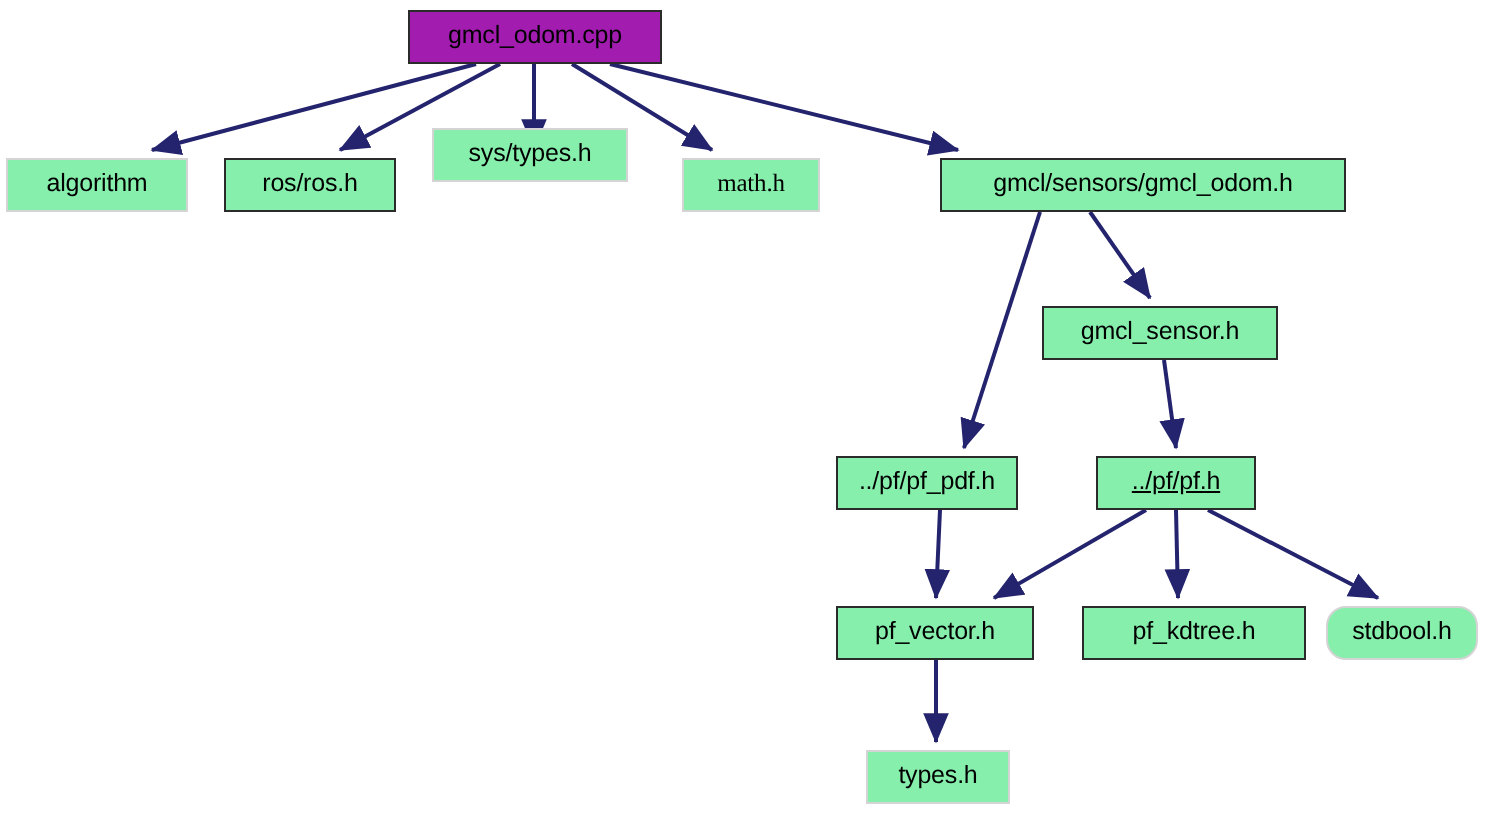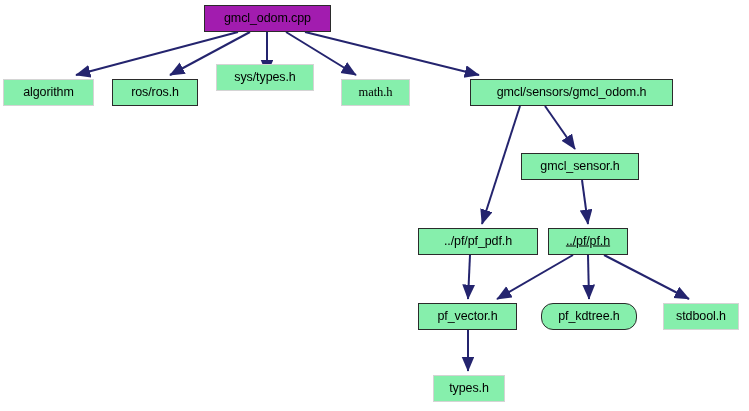--- a/index.html
+++ b/index.html
@@ -93,33 +93,33 @@
       </div>
       <div class="node system" style="left: 341px; top: 79px; width: 69px; height: 27px; font-family: Liberation Serif, serif;">
         <span>math.h</span>
       </div>
       <div class="node project" style="left: 430px; top: 79px; width: 203px; height: 27px; margin-left: 40px;">
         <span>gmcl/sensors/gmcl_odom.h</span>
       </div>
       <div class="node project" style="left: 521px; top: 153px; width: 118px; height: 27px;">
         <span>gmcl_sensor.h</span>
       </div>
-      <div class="node project" style="left: 418px; top: 228px; width: 120px; height: 27px;">
+      <div class="node project" style="left: 418px; top: 228px; width: 91px; height: 27px;">
         <span>../pf/pf_pdf.h</span>
       </div>
       <div class="node project" style="left: 548px; top: 228px; width: 80px; height: 27px; text-decoration: underline;">
         <span>../pf/pf.h</span>
       </div>
       <div class="node project" style="left: 418px; top: 303px; width: 99px; height: 27px;">
         <span>pf_vector.h</span>
       </div>
-      <div class="node project" style="left: 541px; top: 303px; width: 96px; height: 27px; border-radius: 12px;">
+      <div class="node project" style="left: 541px; top: 303px; width: 112px; height: 27px;">
         <span>pf_kdtree.h</span>
       </div>
-      <div class="node system" style="left: 663px; top: 303px; width: 76px; height: 27px;">
+      <div class="node system" style="left: 663px; top: 303px; width: 76px; height: 27px; border-radius: 10px;">
         <span>stdbool.h</span>
       </div>
       <div class="node system" style="left: 433px; top: 375px; width: 72px; height: 27px;">
         <span>types.h</span>
       </div>
     </div>
 
 </div>
 
 </body></html>

